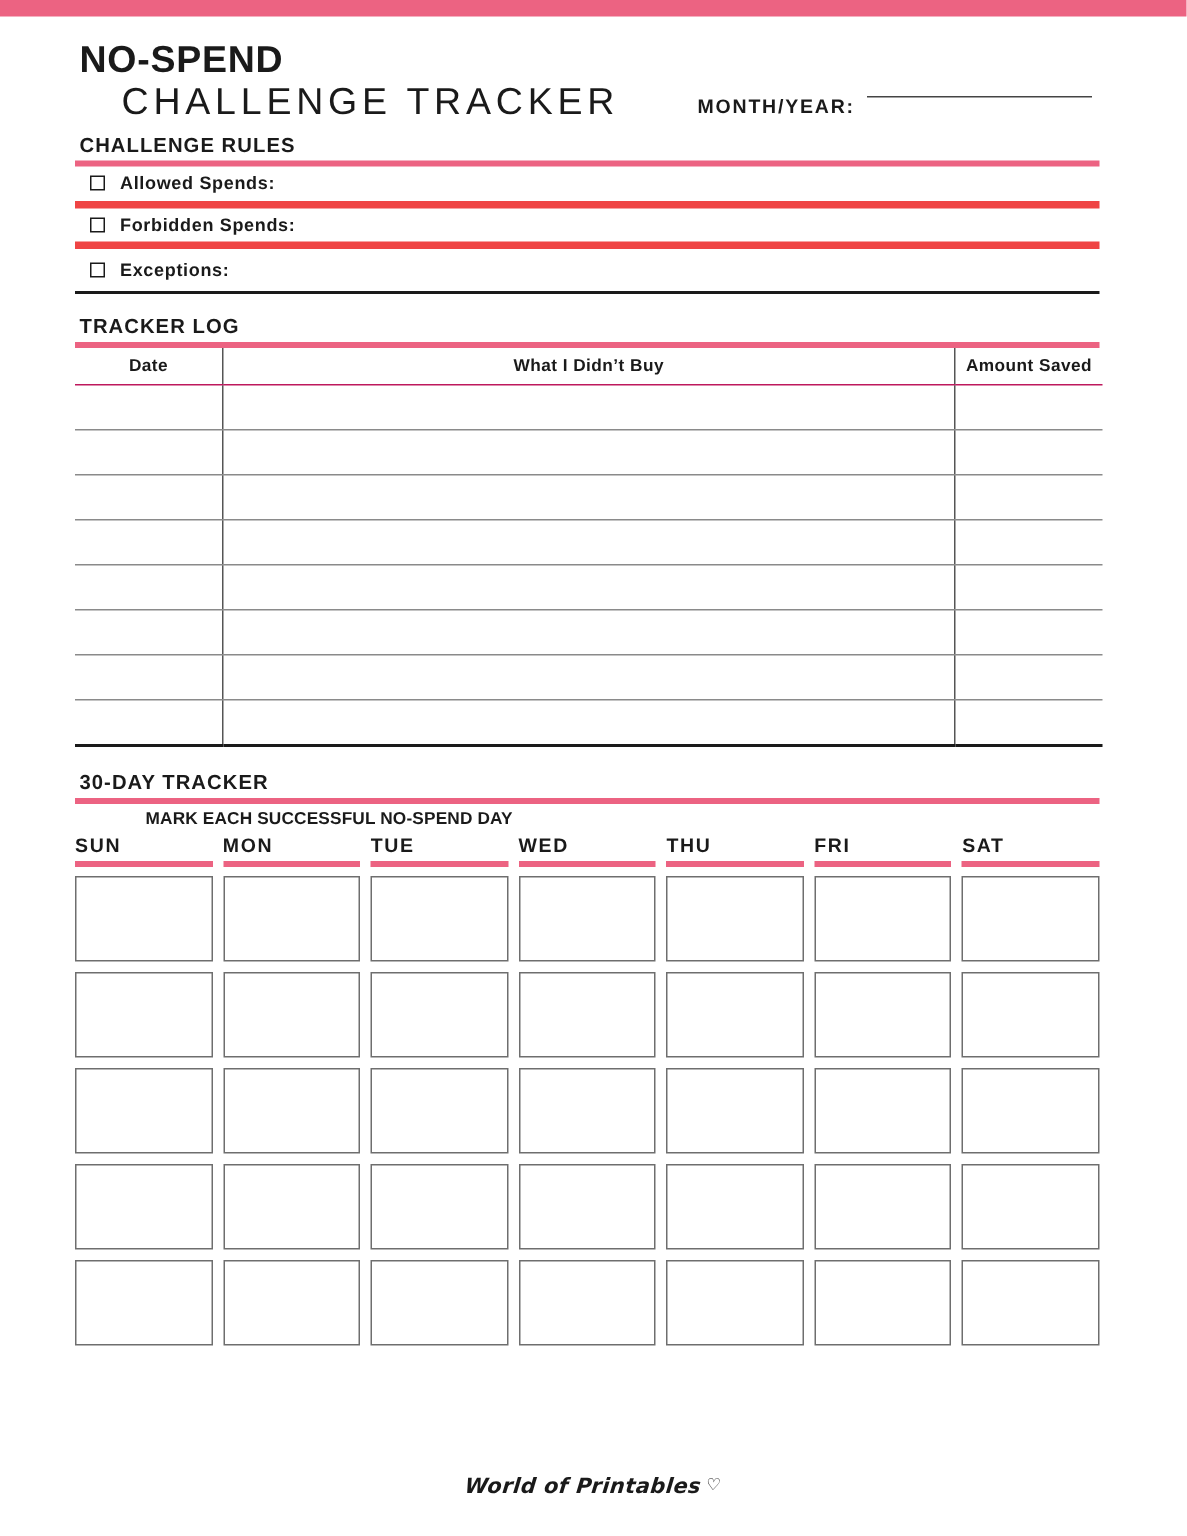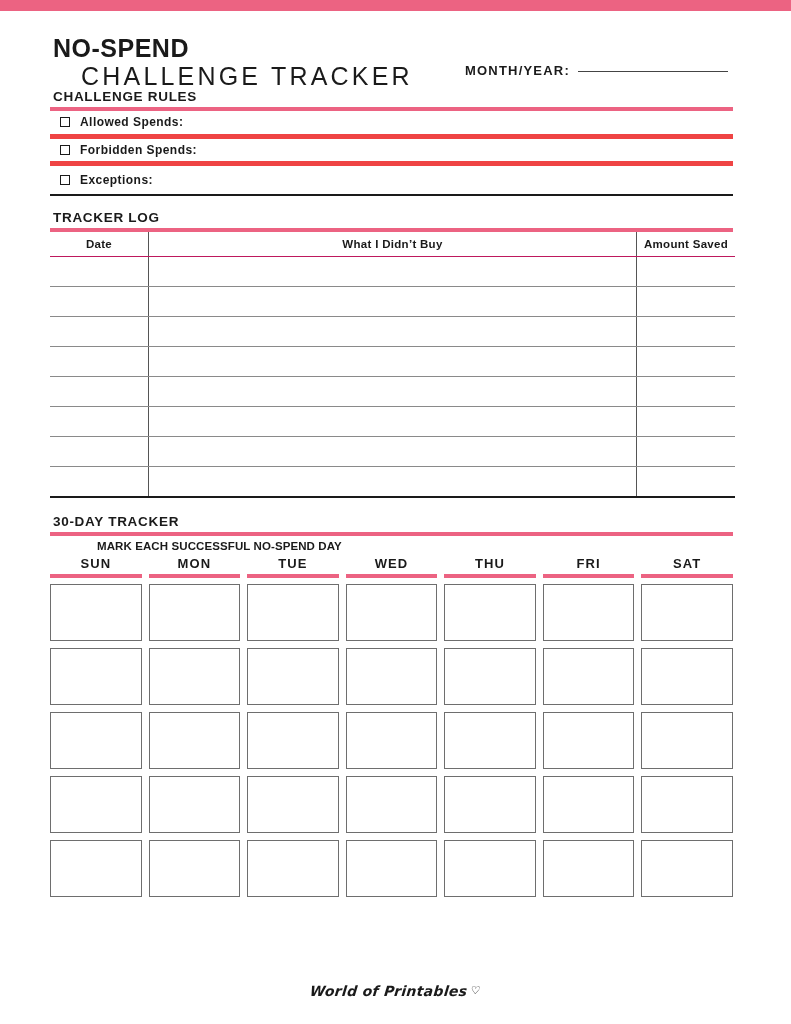--- a/index.html
+++ b/index.html
@@ -37,21 +37,21 @@
     left: 50px;
     width: 683px;
   }
   
   .header {
     position: relative;
     height: 78px;
   }
   .title-block {
     position: absolute;
-    top: 24px;
+    top: 16px;
     left: 3px;
   }
   .title-line1 {
     font-size: 25px;
     font-weight: 800;
     letter-spacing: 0.5px;
     line-height: 27px;
     color: #1a1a1a;
   }
   .title-line2 {
@@ -60,21 +60,21 @@
     letter-spacing: 3.2px;
     line-height: 29px;
     color: #1a1a1a;
     margin-left: 28px;
   }
   .monthyear {
     position: absolute;
     left: 415px;
     top: 52px;
     display: flex;
-    align-items: center;
+    align-items: flex-start;
     gap: 8px;
   }
   .monthyear-label {
     font-size: 13px;
     font-weight: 800;
     letter-spacing: 1.2px;
     color: #1a1a1a;
     white-space: nowrap;
   }
   .monthyear-line {
@@ -161,21 +161,20 @@
     margin: 4px 0 0 3px;
     padding-left: 44px;
   }
   .weekday-row {
     display: grid;
     grid-template-columns: repeat(7, 1fr);
     column-gap: 7px;
     margin-top: 4px;
   }
   .weekday {
-    text-align: center;
   }
   .weekday-label {
     font-size: 13px;
     font-weight: 800;
     letter-spacing: 1.1px;
     color: #1a1a1a;
     display: block;
     margin-bottom: 3px;
   }
   .weekday-bar {

